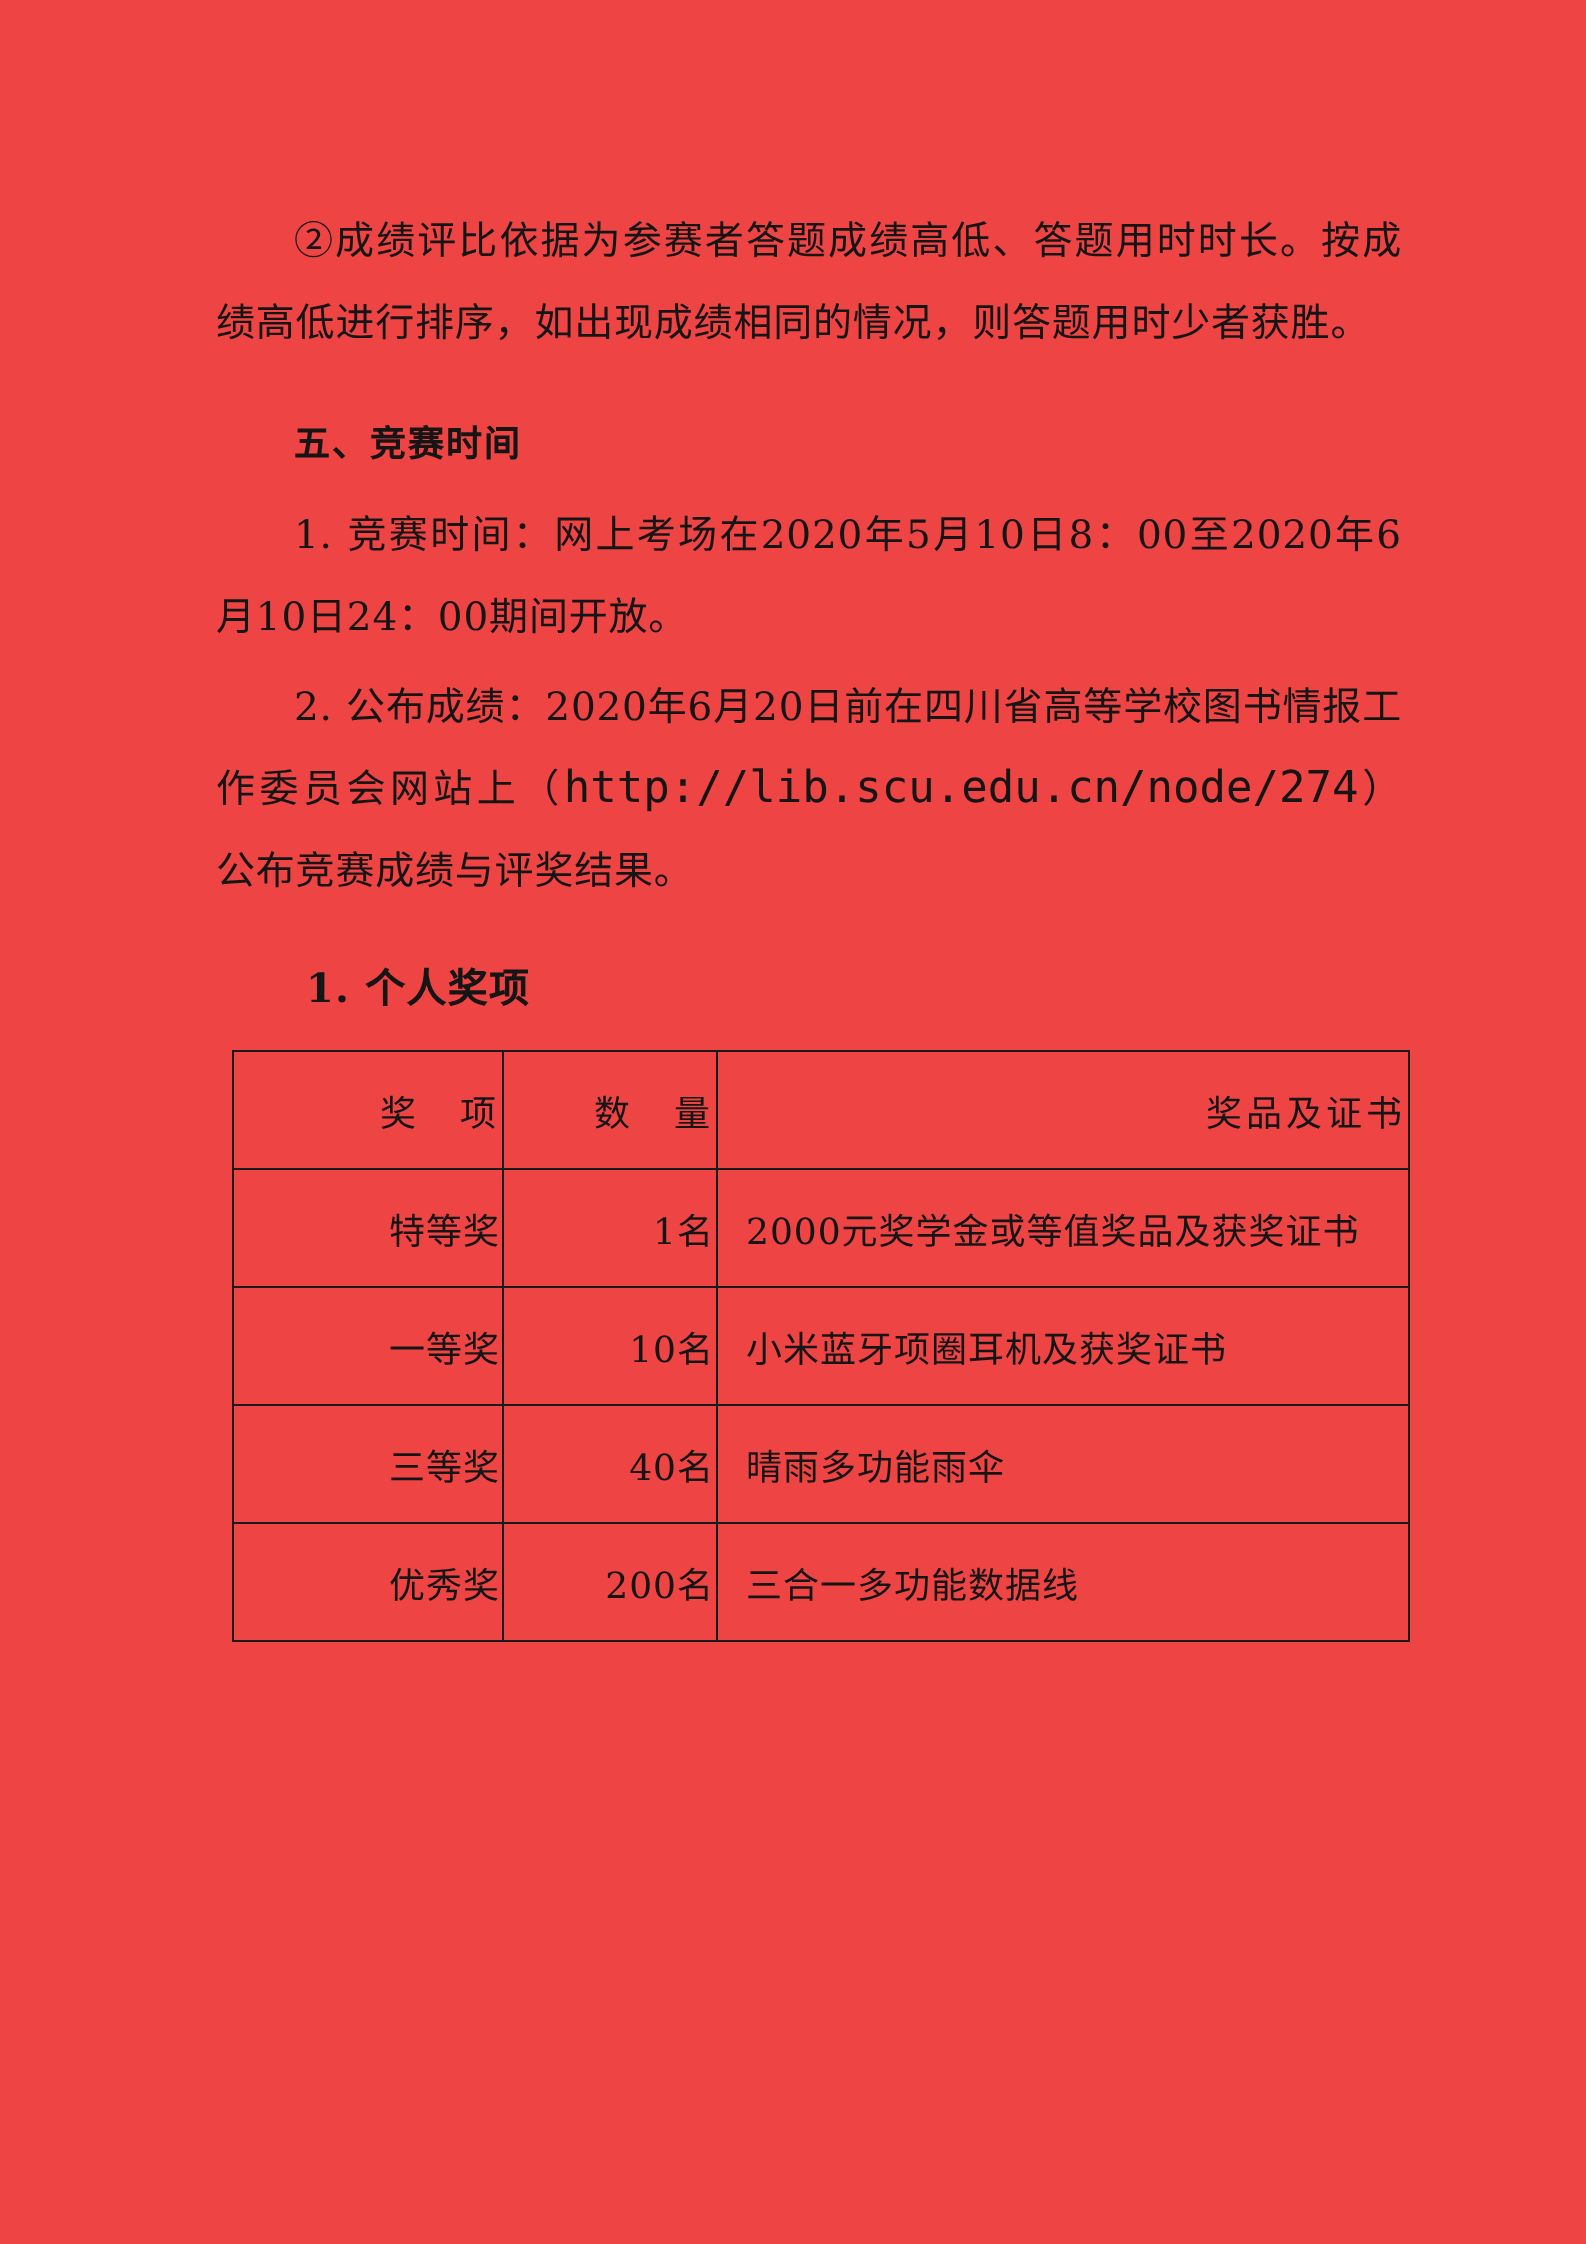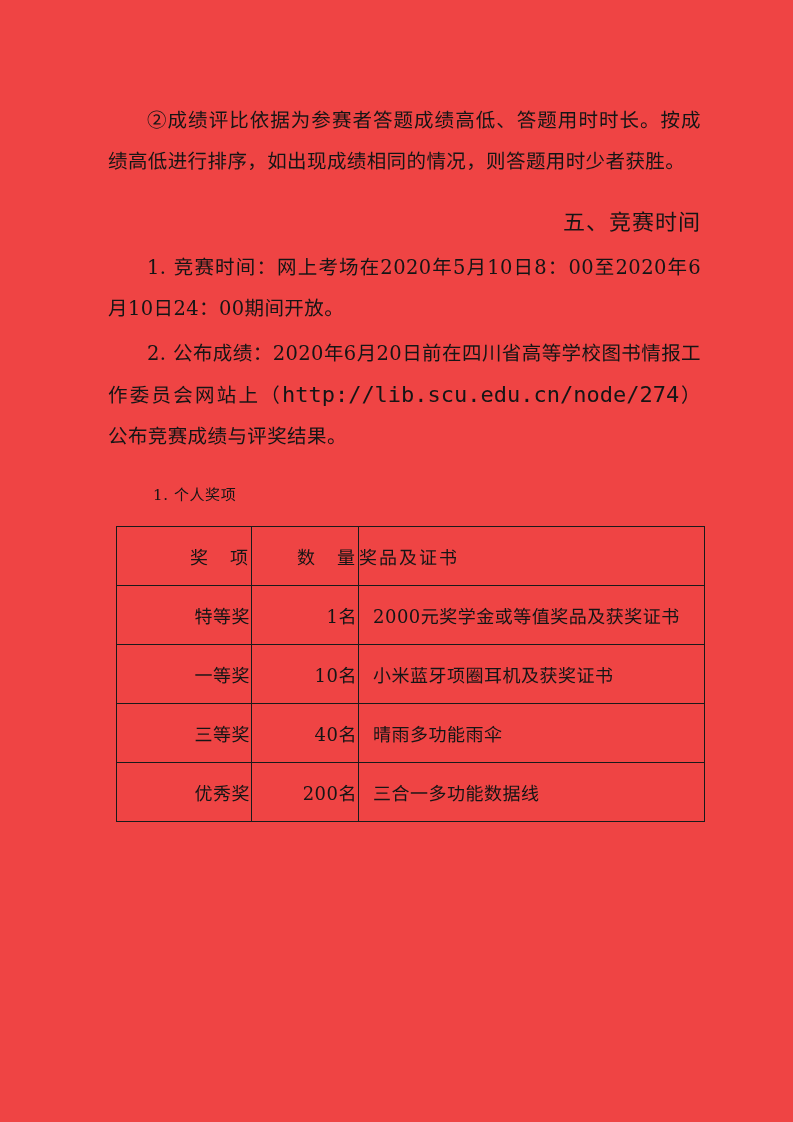--- a/index.html
+++ b/index.html
@@ -26,34 +26,34 @@
   }
   .para {
     font-size: 19.5px;
     line-height: 41px;
     letter-spacing: 0.4px;
     text-align: justify;
     margin: 0 0 4px 0;
     text-indent: 39px;
   }
   .heading {
-    font-size: 22px;
+    font-size: 18px;
     line-height: 41px;
-    font-weight: normal;
+    font-weight: bold;
     margin: 10px 0 4px 0;
     text-indent: 39px;
     letter-spacing: 1px;
-    text-align: right;
   }
   .subheading {
-    font-size: 15px;
+    font-size: 20px;
     line-height: 41px;
     margin: 8px 0 8px 0;
     text-indent: 45px;
     letter-spacing: 0.6px;
+    font-weight: bold;
   }
   .mono {
     font-family: "DejaVu Sans Mono", "Liberation Mono", monospace;
     font-size: 22px;
     letter-spacing: 0px;
   }
   .spacer-sm { height: 6px; }
 
   table.awards {
     border-collapse: collapse;
@@ -112,21 +112,21 @@
   <div class="spacer-sm"></div>
 
 
   <p class="subheading">1. 个人奖项</p>
 
   <table class="awards">
     <tbody>
       <tr class="hdr">
         <td class="c-prize">奖　项</td>
         <td class="c-qty">数　量</td>
-        <td class="c-desc" style="text-align:left; padding-left:0;">奖品及证书</td>
+        <td class="c-desc" style="text-align:right; padding-left:0;">奖品及证书</td>
       </tr>
       <tr>
         <td class="c-prize">特等奖</td>
         <td class="c-qty qty-num">1名</td>
         <td class="c-desc">2000元奖学金或等值奖品及获奖证书</td>
       </tr>
       <tr>
         <td class="c-prize">一等奖</td>
         <td class="c-qty qty-num">10名</td>
         <td class="c-desc">小米蓝牙项圈耳机及获奖证书</td>

